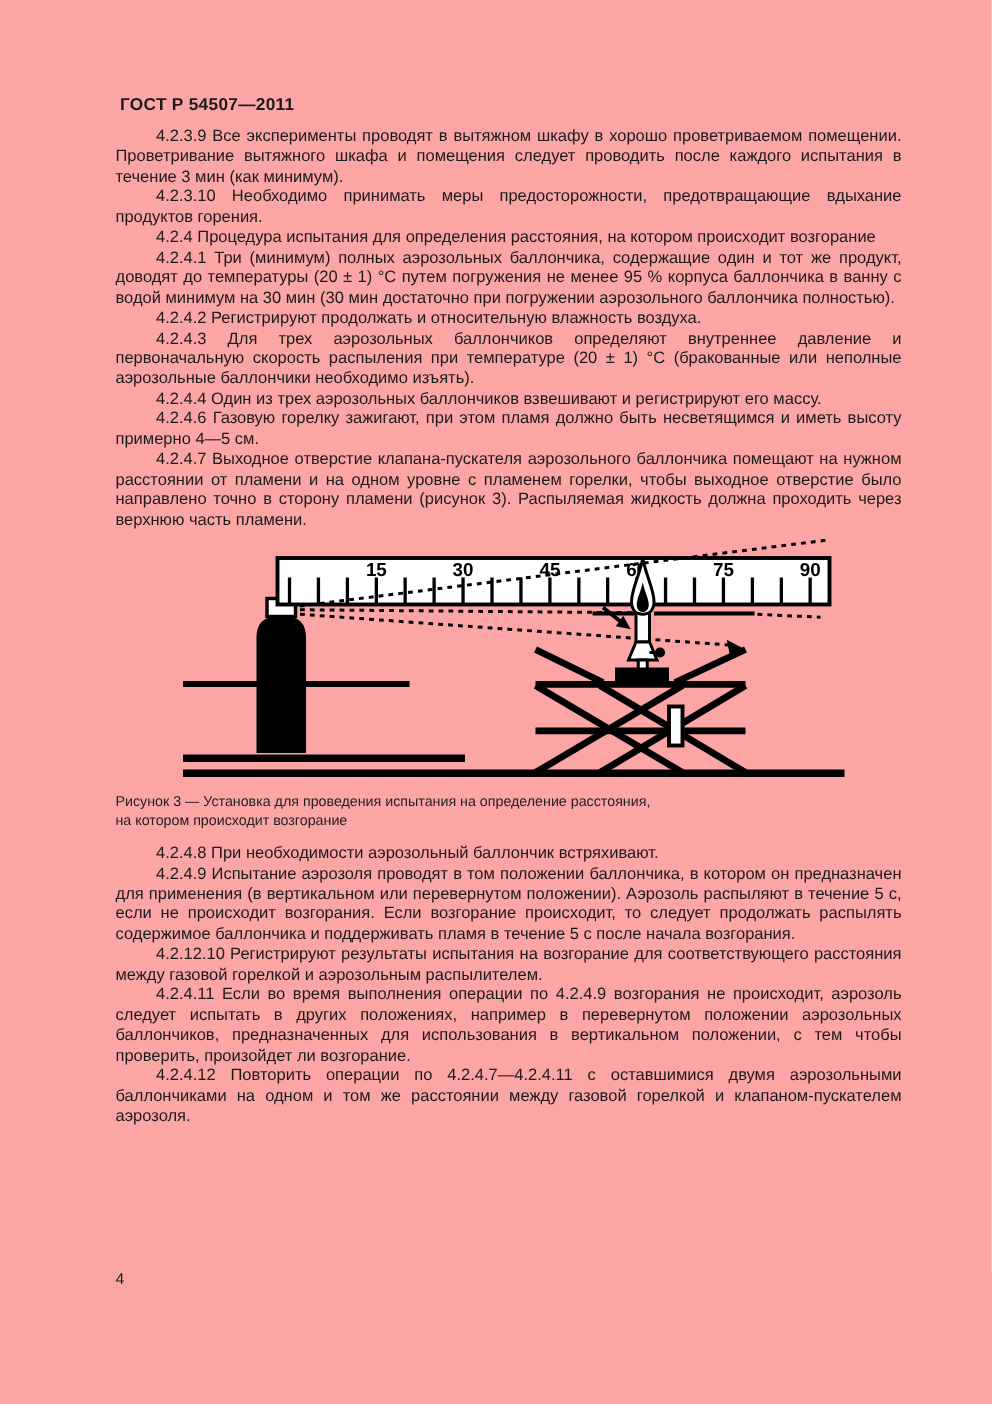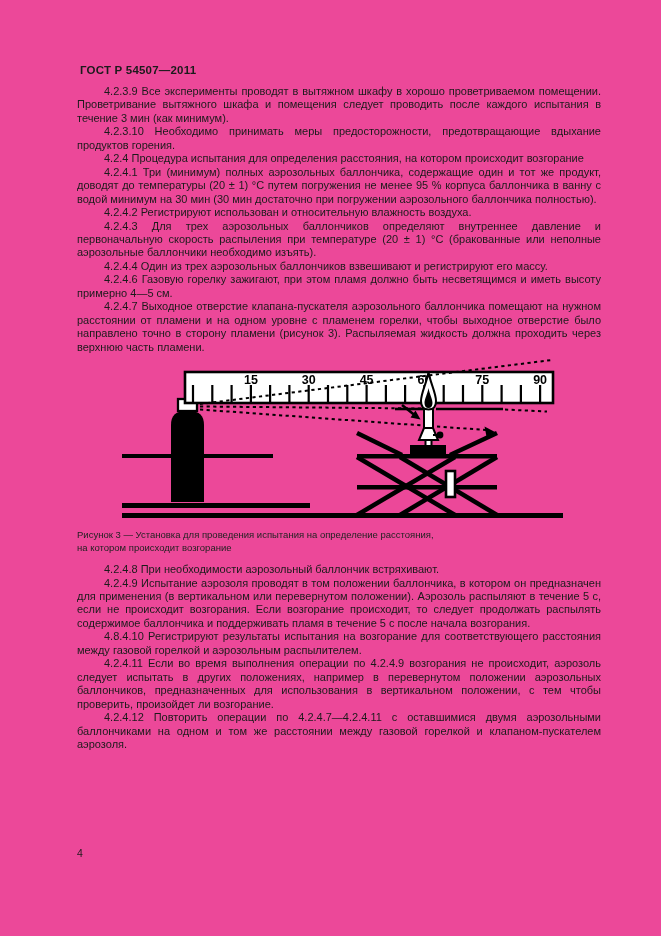--- a/index.html
+++ b/index.html
@@ -1,19 +1,19 @@
 <!DOCTYPE html>
 <html><head>
 <meta charset="utf-8">
 <style>
   html,body{margin:0;padding:0;background:#e8e8e8;}
   .page{
     position:relative;
     width:661px;height:936px;
-    background:#ec4899;
+    background:#fca5a5;
     font-family:"Liberation Sans","DejaVu Sans",sans-serif;
     color:#1b1b1b;
     overflow:hidden;
   }
   .header{
     position:absolute;left:80px;top:64px;
     font-size:11.5px;font-weight:bold;letter-spacing:.2px;
   }
   .body-text{
     position:absolute;left:77px;top:85px;width:524px;
@@ -51,21 +51,21 @@
 
 <div class="page">
 
   <div class="header">ГОСТ Р 54507—2011</div>
 
   <div class="body-text">
     <p class="para">4.2.3.9  Все эксперименты проводят в вытяжном шкафу в хорошо проветриваемом помещении. Проветривание вытяжного шкафа и помещения следует проводить после каждого испытания в течение 3 мин (как минимум).</p>
     <p class="para">4.2.3.10  Необходимо принимать меры предосторожности, предотвращающие вдыхание продуктов горения.</p>
     <p class="para para-bold">4.2.4  Процедура испытания для определения расстояния, на котором происходит возгорание</p>
     <p class="para">4.2.4.1  Три (минимум) полных аэрозольных баллончика, содержащие один и тот же продукт, доводят до температуры (20 ± 1) °С путем погружения не менее 95 % корпуса баллончика в ванну с водой минимум на 30 мин (30 мин достаточно при погружении аэрозольного баллончика полностью).</p>
-    <p class="para">4.2.4.2  Регистрируют использован и относительную влажность воздуха.</p>
+    <p class="para">4.2.4.2  Регистрируют продолжать и относительную влажность воздуха.</p>
     <p class="para">4.2.4.3  Для трех аэрозольных баллончиков определяют внутреннее давление и первоначальную скорость распыления при температуре (20 ± 1) °С (бракованные или неполные аэрозольные баллончики необходимо изъять).</p>
     <p class="para">4.2.4.4  Один из трех аэрозольных баллончиков взвешивают и регистрируют его массу.</p>
     <p class="para">4.2.4.6  Газовую горелку зажигают, при этом пламя должно быть несветящимся и иметь высоту примерно 4—5 см.</p>
     <p class="para">4.2.4.7  Выходное отверстие клапана-пускателя аэрозольного баллончика помещают на нужном расстоянии от пламени и на одном уровне с пламенем горелки, чтобы выходное отверстие было направлено точно в сторону пламени (рисунок 3). Распыляемая жидкость должна проходить через верхнюю часть пламени.</p>
 
     <div class="figure-block">
       <svg class="figure-svg" width="661" height="166" viewBox="0 0 661 166">
 
         <rect x="122" y="95" width="151" height="4" fill="#000"></rect>
 
@@ -134,20 +134,20 @@
       </svg>
 
       <div class="figure-caption">
         <div>Рисунок 3 — Установка для проведения испытания на определение расстояния,</div>
         <div>на котором происходит возгорание</div>
       </div>
     </div>
 
     <p class="para">4.2.4.8  При необходимости аэрозольный баллончик встряхивают.</p>
     <p class="para">4.2.4.9  Испытание аэрозоля проводят в том положении баллончика, в котором он предназначен для применения (в вертикальном или перевернутом положении). Аэрозоль распыляют в течение 5 с, если не происходит возгорания. Если возгорание происходит, то следует продолжать распылять содержимое баллончика и поддерживать пламя в течение 5 с после начала возгорания.</p>
-    <p class="para">4.8.4.10  Регистрируют результаты испытания на возгорание для соответствующего расстояния между газовой горелкой и аэрозольным распылителем.</p>
+    <p class="para">4.2.12.10  Регистрируют результаты испытания на возгорание для соответствующего расстояния между газовой горелкой и аэрозольным распылителем.</p>
     <p class="para">4.2.4.11  Если во время выполнения операции по 4.2.4.9 возгорания не происходит, аэрозоль следует испытать в других положениях, например в перевернутом положении аэрозольных баллончиков, предназначенных для использования в вертикальном положении, с тем чтобы проверить, произойдет ли возгорание.</p>
     <p class="para">4.2.4.12  Повторить операции по 4.2.4.7—4.2.4.11 с оставшимися двумя аэрозольными баллончиками на одном и том же расстоянии между газовой горелкой и клапаном-пускателем аэрозоля.</p>
   </div>
 
   <div class="page-number">4</div>
 
 </div>
 
 </body></html>

